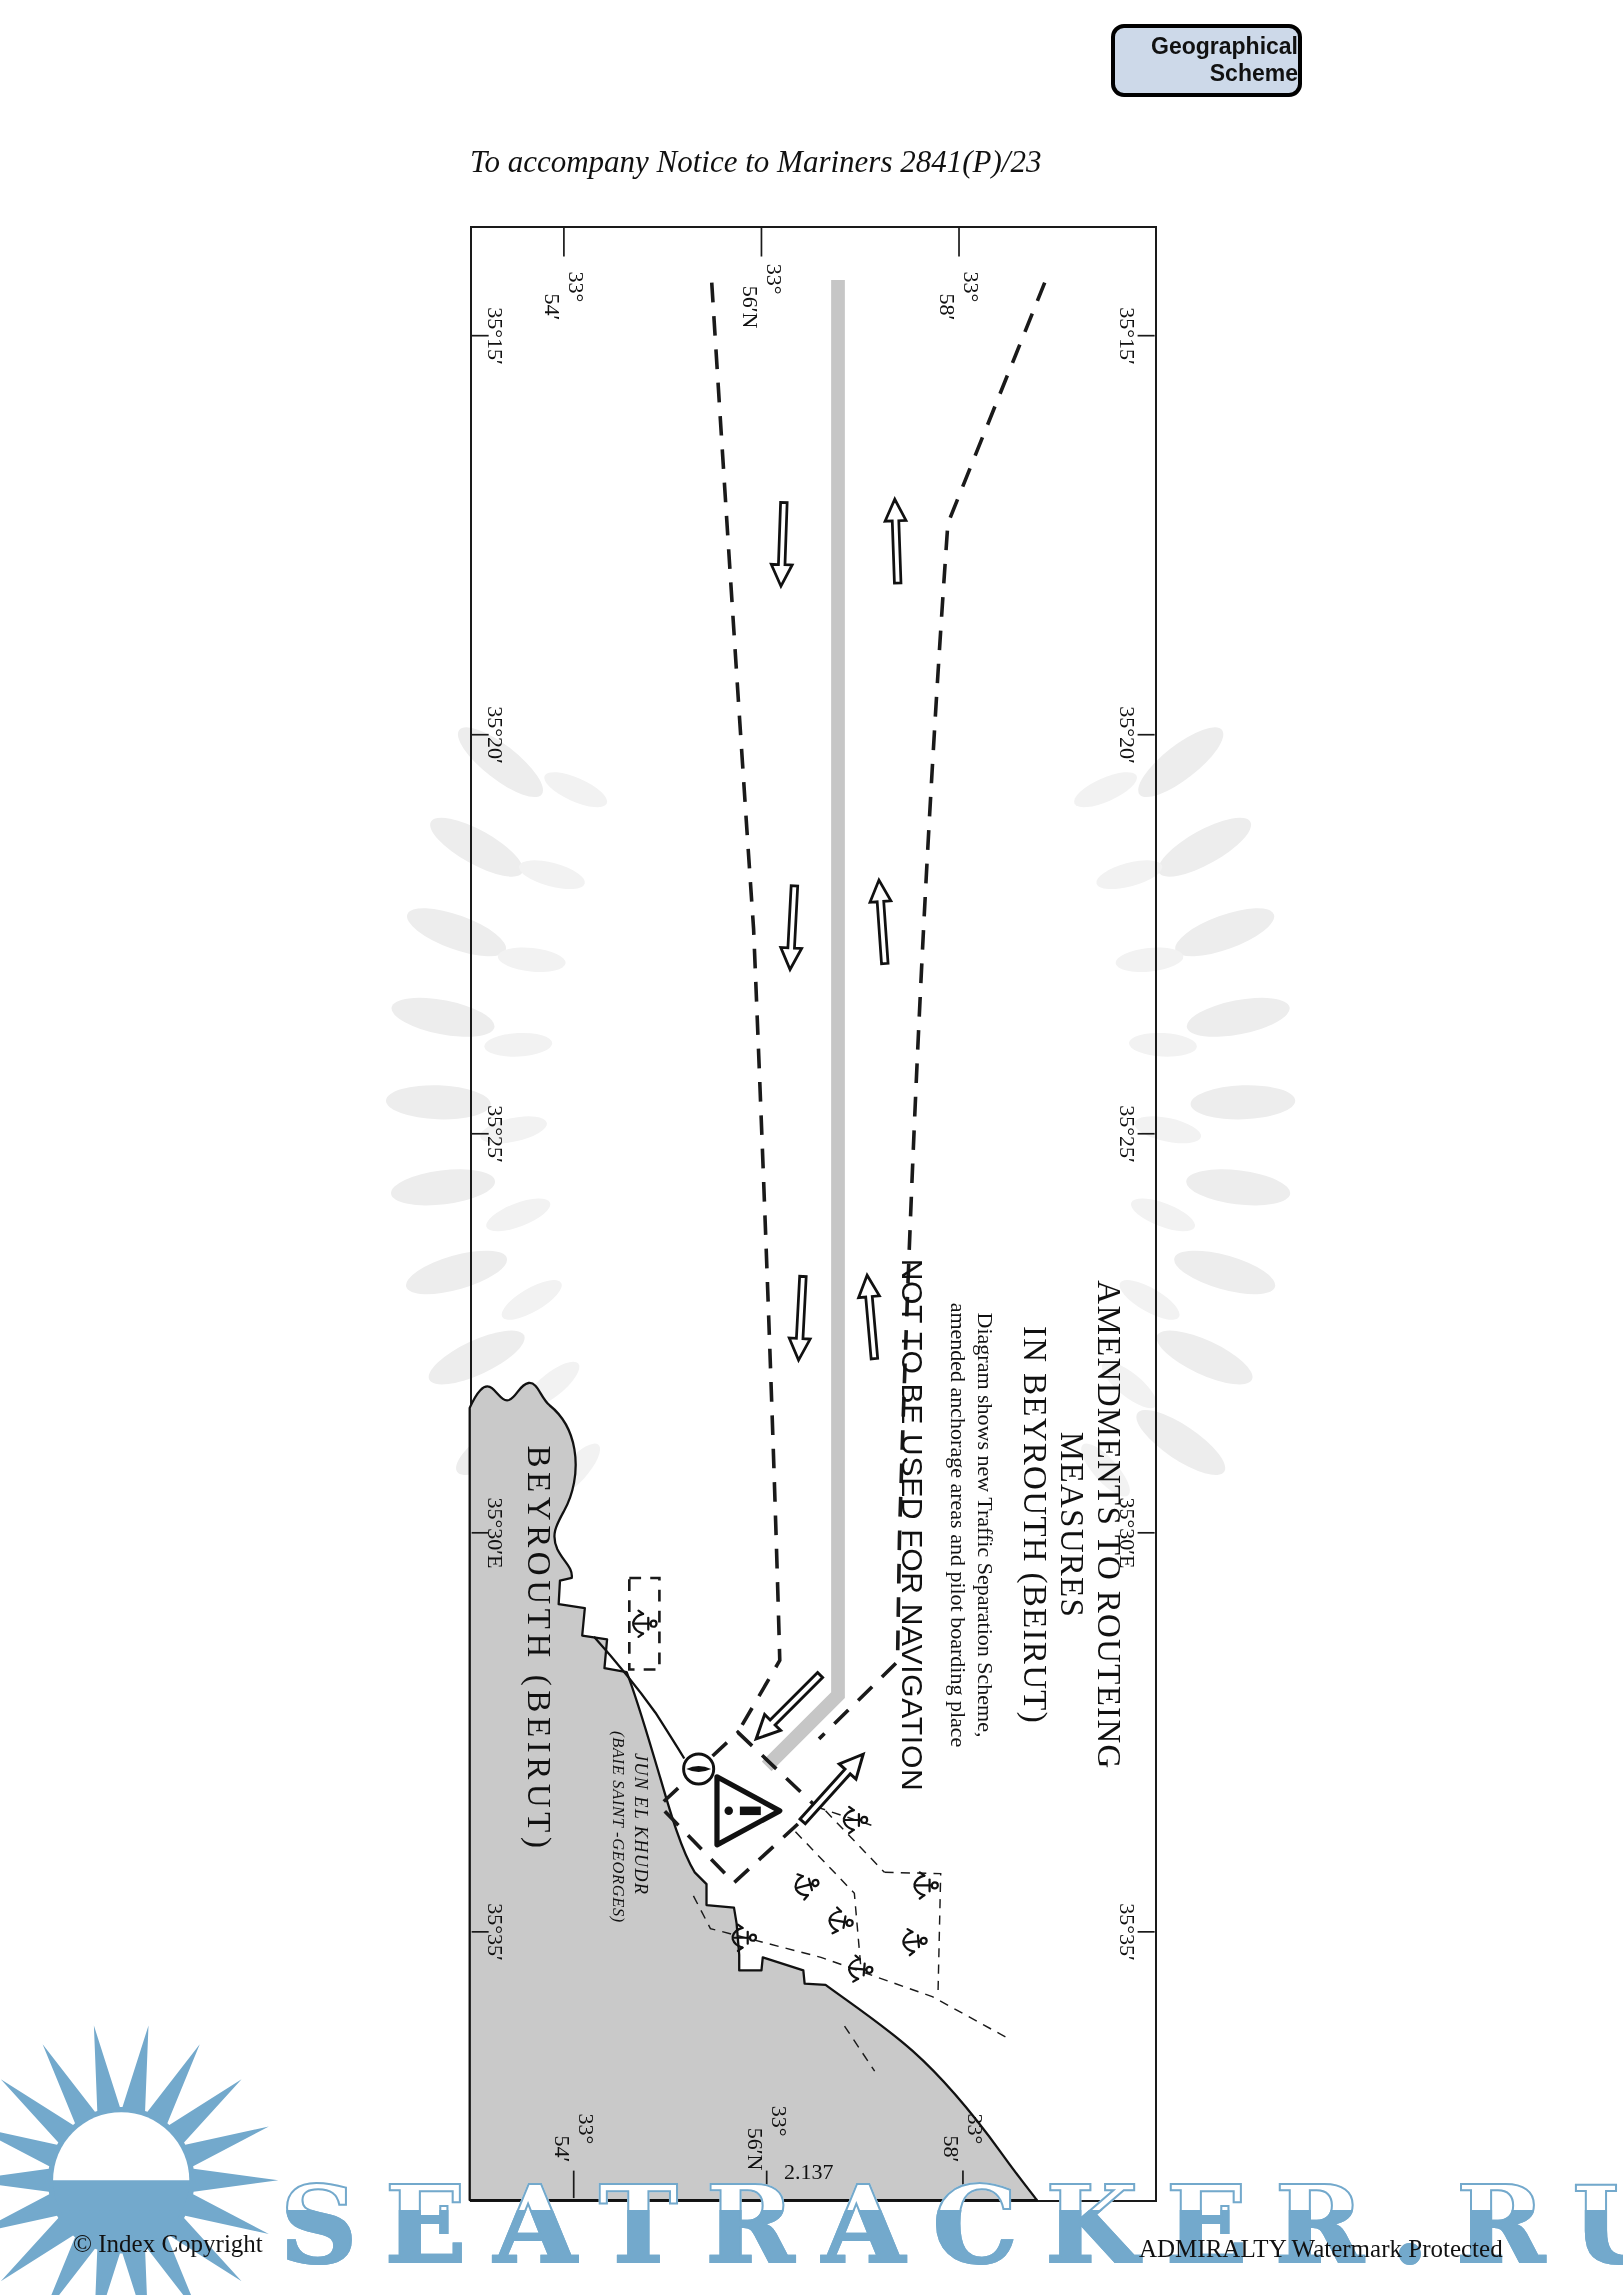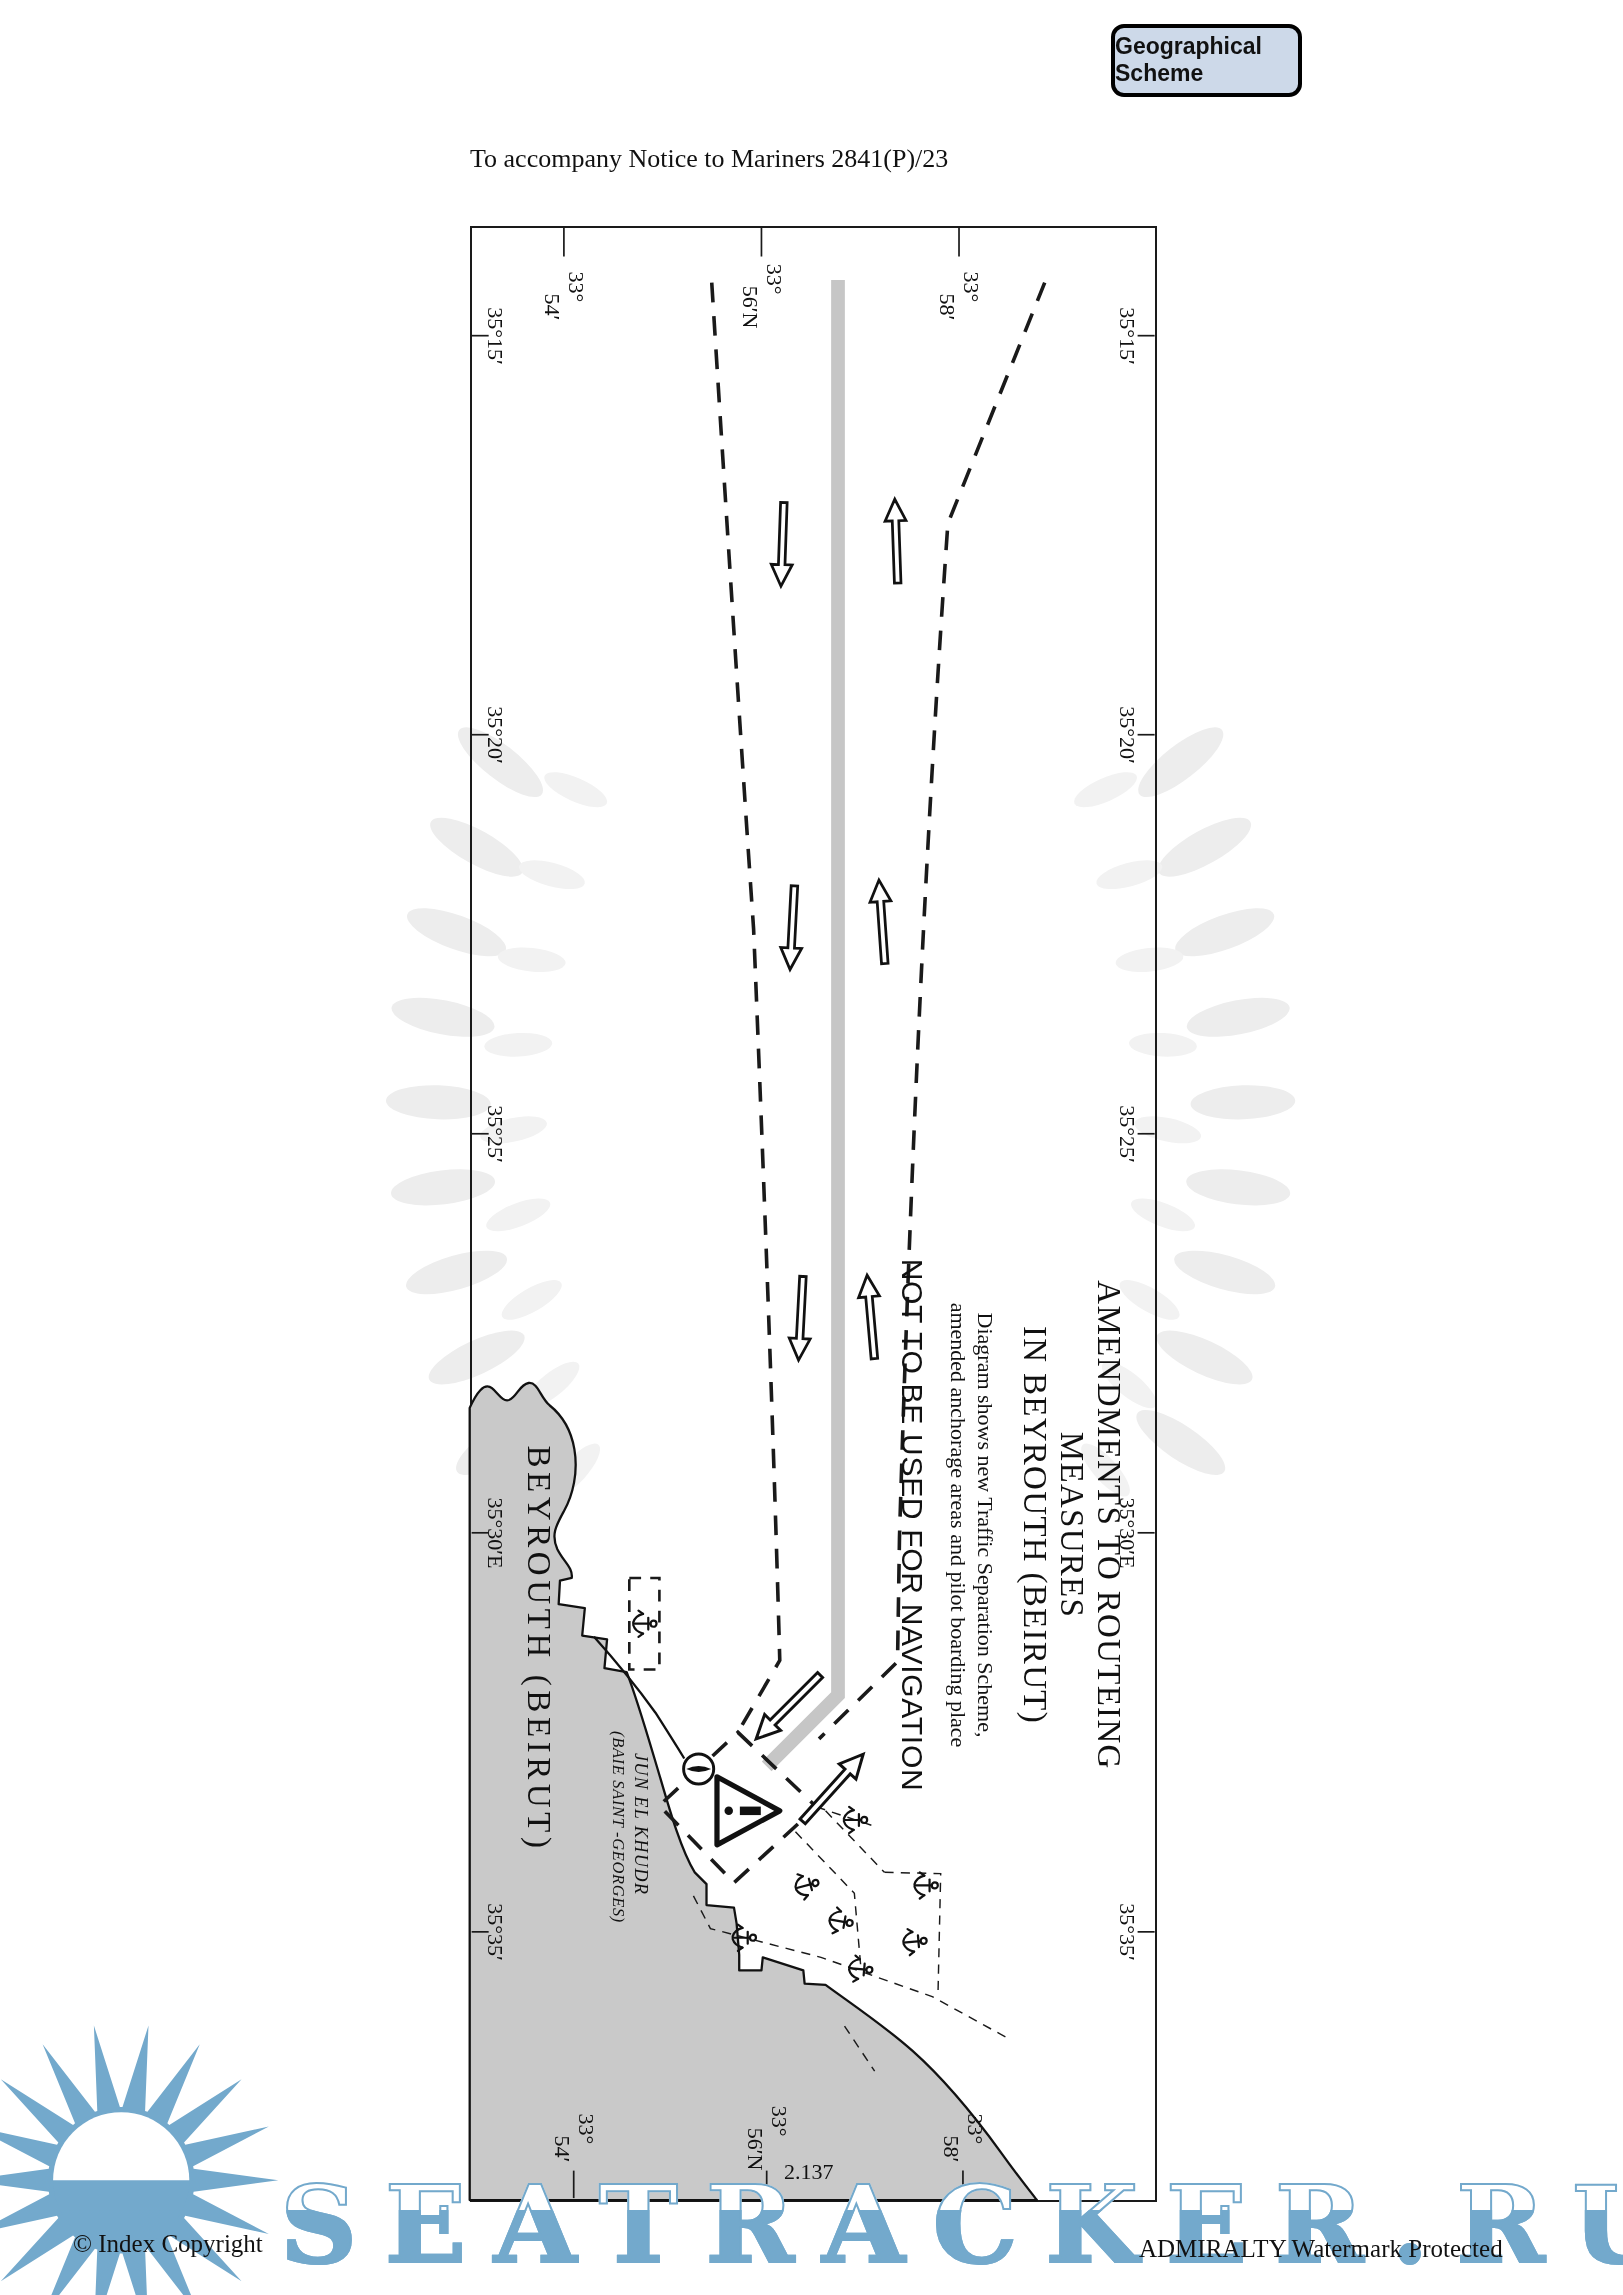--- a/index.html
+++ b/index.html
@@ -1,26 +1,26 @@
 <!DOCTYPE html>
 <html style="font-size:10.5px"><head>
 <meta charset="utf-8">
 <style>
   html,body{margin:0;padding:0;background:#fff;}
   .page{position:relative;width:1623px;height:2295px;background:#fff;overflow:hidden;
         font-family:"Liberation Serif",serif;color:#111;}
   
   .btn{position:absolute;top:23.6px;height:73px;background:#cdd9e9;border:4.6px solid #000;
-       border-radius:13px;display:flex;flex-direction:column;align-items:flex-start;justify-content:center;
+       border-radius:13px;display:flex;flex-direction:column;align-items:flex-end;justify-content:center;
        font-family:"Liberation Sans",sans-serif;font-weight:bold;font-size:23px;line-height:1.18;
        text-align:center;box-sizing:border-box;cursor:pointer;z-index:6;}
   .btn-geo{left:1111px;width:191px;}
   .btn-tp{left:1372px;width:239px;}
   
-  .caption{position:absolute;left:470px;top:144px;font-size:26px;z-index:3;white-space:nowrap;}
+  .caption{position:absolute;left:470px;top:144px;font-style:italic;font-size:31px;z-index:3;white-space:nowrap;}
   .frame{position:absolute;left:470px;top:226px;width:687px;height:1976px;border:2px solid #1a1a1a;
          box-sizing:border-box;z-index:2;}
   
   .rot{position:absolute;transform:translate(-50%,-50%) rotate(90deg);white-space:nowrap;z-index:3;}
   .lonlab{font-size:22px;}
   .latlab{font-size:22px;line-height:1.08;text-align:left;}
   .latlab .l2{display:block;padding-left:22px;}
   .titleblock{position:absolute;left:1011px;top:1525px;width:654px;height:222px;
               transform:translate(-50%,-50%) rotate(90deg);display:flex;flex-direction:column;
               justify-content:center;text-align:center;z-index:3;}

